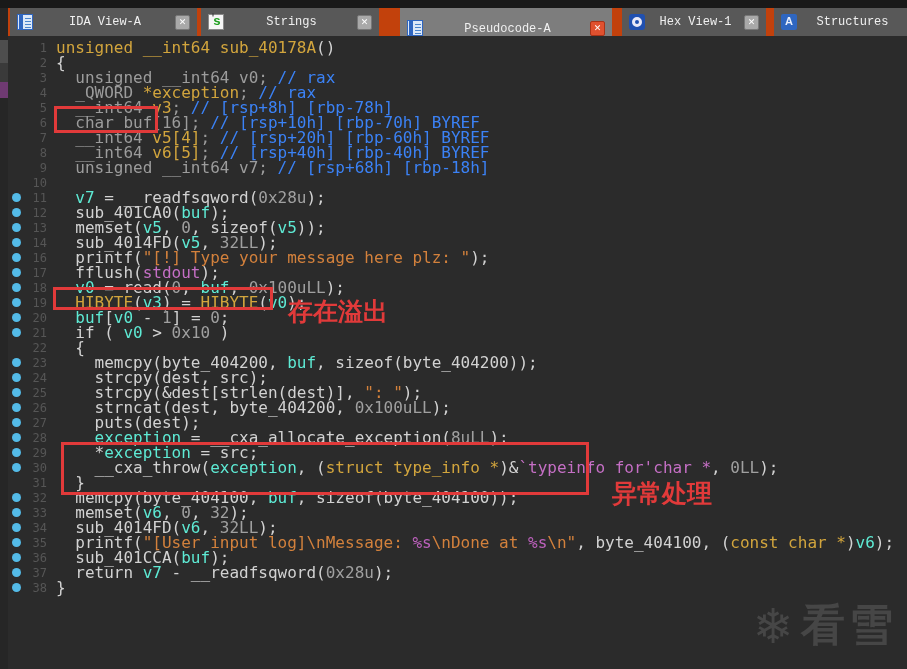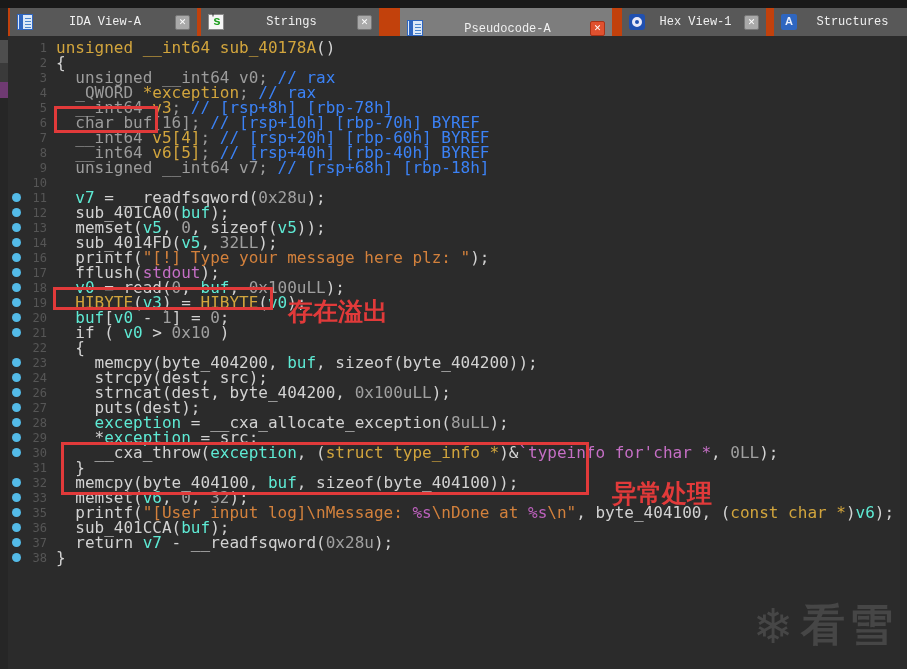--- a/index.html
+++ b/index.html
@@ -125,28 +125,30 @@
     <div class="crow"><span class="dot on"></span><span class="lnum">14</span><span class="ltext"><span class="sw">  sub_4014FD(</span><span class="sv">v5</span><span class="sw">, </span><span class="sn">32LL</span><span class="sw">);</span></span></div>
     <div class="crow"><span class="dot on"></span><span class="lnum">16</span><span class="ltext"><span class="sw">  printf(</span><span class="ss">"[!] Type your message here plz: "</span><span class="sw">);</span></span></div>
     <div class="crow"><span class="dot on"></span><span class="lnum">17</span><span class="ltext"><span class="sw">  fflush(</span><span class="sm">stdout</span><span class="sw">);</span></span></div>
     <div class="crow"><span class="dot on"></span><span class="lnum">18</span><span class="ltext"><span class="sw">  </span><span class="sv">v0</span><span class="sw"> = read(</span><span class="sn">0</span><span class="sw">, </span><span class="sv">buf</span><span class="sw">, </span><span class="sn">0x100uLL</span><span class="sw">);</span></span></div>
     <div class="crow"><span class="dot on"></span><span class="lnum">19</span><span class="ltext"><span class="sw">  </span><span class="sy">HIBYTE</span><span class="sw">(</span><span class="sv">v3</span><span class="sw">) = </span><span class="sy">HIBYTE</span><span class="sw">(</span><span class="sv">v0</span><span class="sw">);</span></span></div>
     <div class="crow"><span class="dot on"></span><span class="lnum">20</span><span class="ltext"><span class="sw">  </span><span class="sv">buf</span><span class="sw">[</span><span class="sv">v0</span><span class="sw"> - </span><span class="sn">1</span><span class="sw">] = </span><span class="sn">0</span><span class="sw">;</span></span></div>
     <div class="crow"><span class="dot on"></span><span class="lnum">21</span><span class="ltext"><span class="sw">  if ( </span><span class="sv">v0</span><span class="sw"> &gt; </span><span class="sn">0x10</span><span class="sw"> )</span></span></div>
     <div class="crow"><span class="dot"></span><span class="lnum">22</span><span class="ltext"><span class="sw">  {</span></span></div>
     <div class="crow"><span class="dot on"></span><span class="lnum">23</span><span class="ltext"><span class="sw">    memcpy(byte_404200, </span><span class="sv">buf</span><span class="sw">, sizeof(byte_404200));</span></span></div>
     <div class="crow"><span class="dot on"></span><span class="lnum">24</span><span class="ltext"><span class="sw">    strcpy(dest, src);</span></span></div>
+    <div class="crow"><span class="dot on"></span><span class="lnum">25</span><span class="ltext"><span class="sw">    strcpy(&amp;dest[strlen(dest)], </span><span class="ss">": "</span><span class="sw">);</span></span></div>
     <div class="crow"><span class="dot on"></span><span class="lnum">26</span><span class="ltext"><span class="sw">    strncat(dest, byte_404200, </span><span class="sn">0x100uLL</span><span class="sw">);</span></span></div>
     <div class="crow"><span class="dot on"></span><span class="lnum">27</span><span class="ltext"><span class="sw">    puts(dest);</span></span></div>
     <div class="crow"><span class="dot on"></span><span class="lnum">28</span><span class="ltext"><span class="sw">    </span><span class="sv">exception</span><span class="sw"> = __cxa_allocate_exception(</span><span class="sn">8uLL</span><span class="sw">);</span></span></div>
     <div class="crow"><span class="dot on"></span><span class="lnum">29</span><span class="ltext"><span class="sw">    *</span><span class="sv">exception</span><span class="sw"> = src;</span></span></div>
     <div class="crow"><span class="dot on"></span><span class="lnum">30</span><span class="ltext"><span class="sw">    __cxa_throw(</span><span class="sv">exception</span><span class="sw">, (</span><span class="sy">struct type_info *</span><span class="sw">)&amp;</span><span class="sm">`typeinfo for'char *</span><span class="sw">, </span><span class="sn">0LL</span><span class="sw">);</span></span></div>
     <div class="crow"><span class="dot"></span><span class="lnum">31</span><span class="ltext"><span class="sw">  }</span></span></div>
     <div class="crow"><span class="dot on"></span><span class="lnum">32</span><span class="ltext"><span class="sw">  memcpy(byte_404100, </span><span class="sv">buf</span><span class="sw">, sizeof(byte_404100));</span></span></div>
     <div class="crow"><span class="dot on"></span><span class="lnum">33</span><span class="ltext"><span class="sw">  memset(</span><span class="sv">v6</span><span class="sw">, </span><span class="sn">0</span><span class="sw">, </span><span class="sn">32</span><span class="sw">);</span></span></div>
+    <div class="crow"><span class="dot on"></span><span class="lnum">34</span><span class="ltext"><span class="sw">  sub_4014FD(</span><span class="sv">v6</span><span class="sw">, </span><span class="sn">32LL</span><span class="sw">);</span></span></div>
     <div class="crow"><span class="dot on"></span><span class="lnum">35</span><span class="ltext"><span class="sw">  printf(</span><span class="ss">"[User input log]\nMessage: </span><span class="sf">%s</span><span class="ss">\nDone at </span><span class="sf">%s</span><span class="ss">\n"</span><span class="sw">, byte_404100, (</span><span class="sy">const char *</span><span class="sw">)</span><span class="sv">v6</span><span class="sw">);</span></span></div>
     <div class="crow"><span class="dot on"></span><span class="lnum">36</span><span class="ltext"><span class="sw">  sub_401CCA(</span><span class="sv">buf</span><span class="sw">);</span></span></div>
     <div class="crow"><span class="dot on"></span><span class="lnum">37</span><span class="ltext"><span class="sw">  return </span><span class="sv">v7</span><span class="sw"> - __readfsqword(</span><span class="sn">0x28u</span><span class="sw">);</span></span></div>
     <div class="crow"><span class="dot on"></span><span class="lnum">38</span><span class="ltext"><span class="sw">}</span></span></div>
   </div>
 
 <div class="rbox" id="rbox1"></div>
 <div class="rbox" id="rbox2"></div>
 <div class="rbox" id="rbox3"></div>
 

